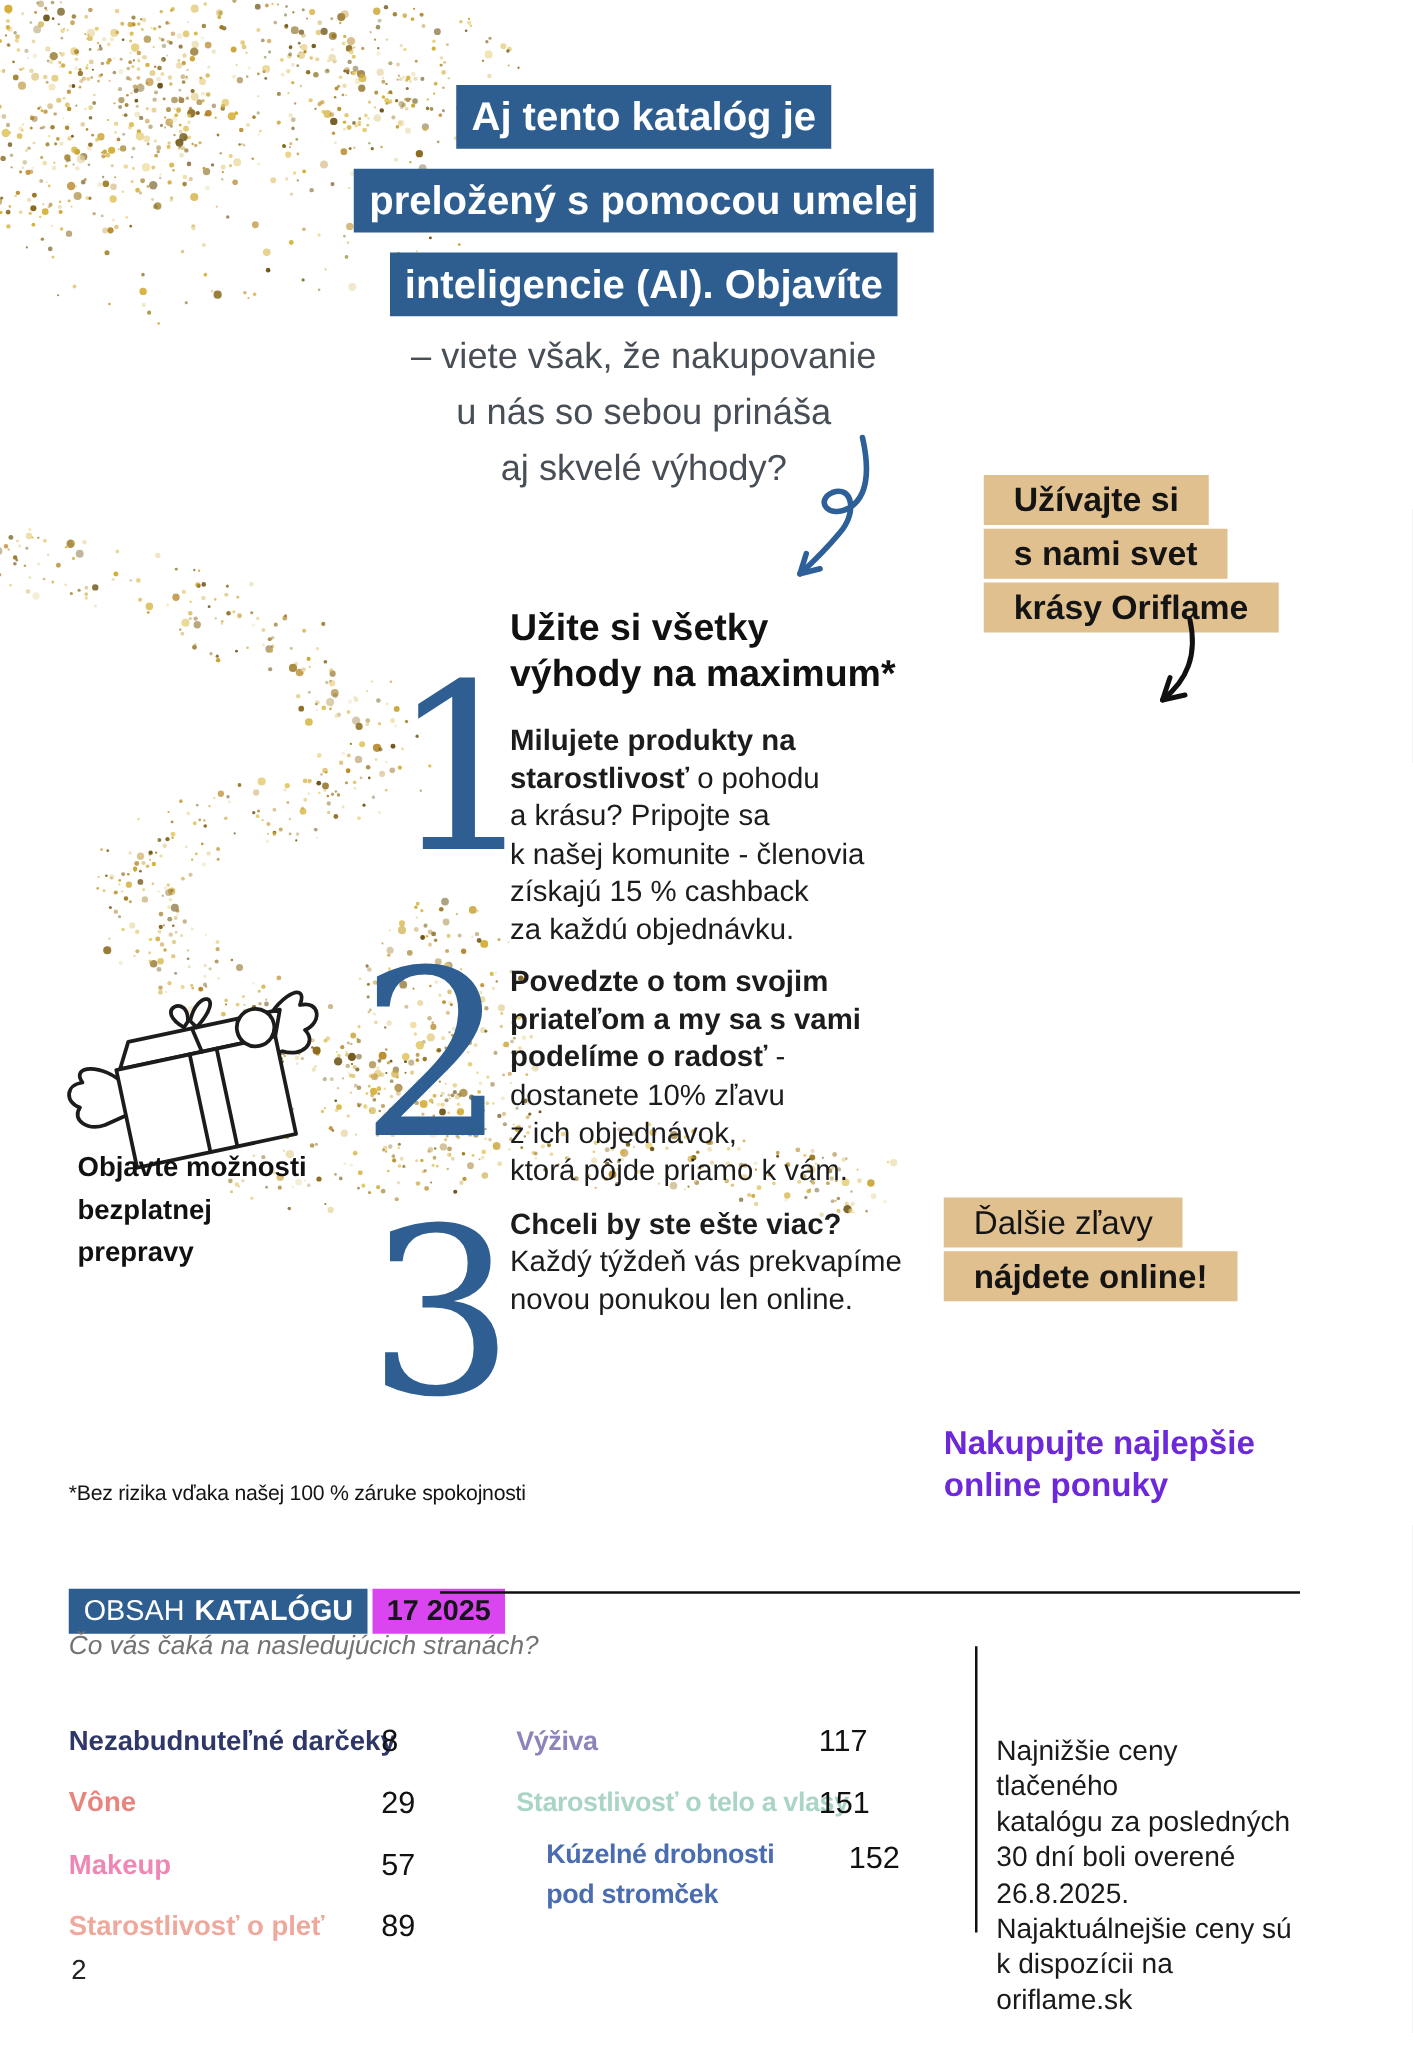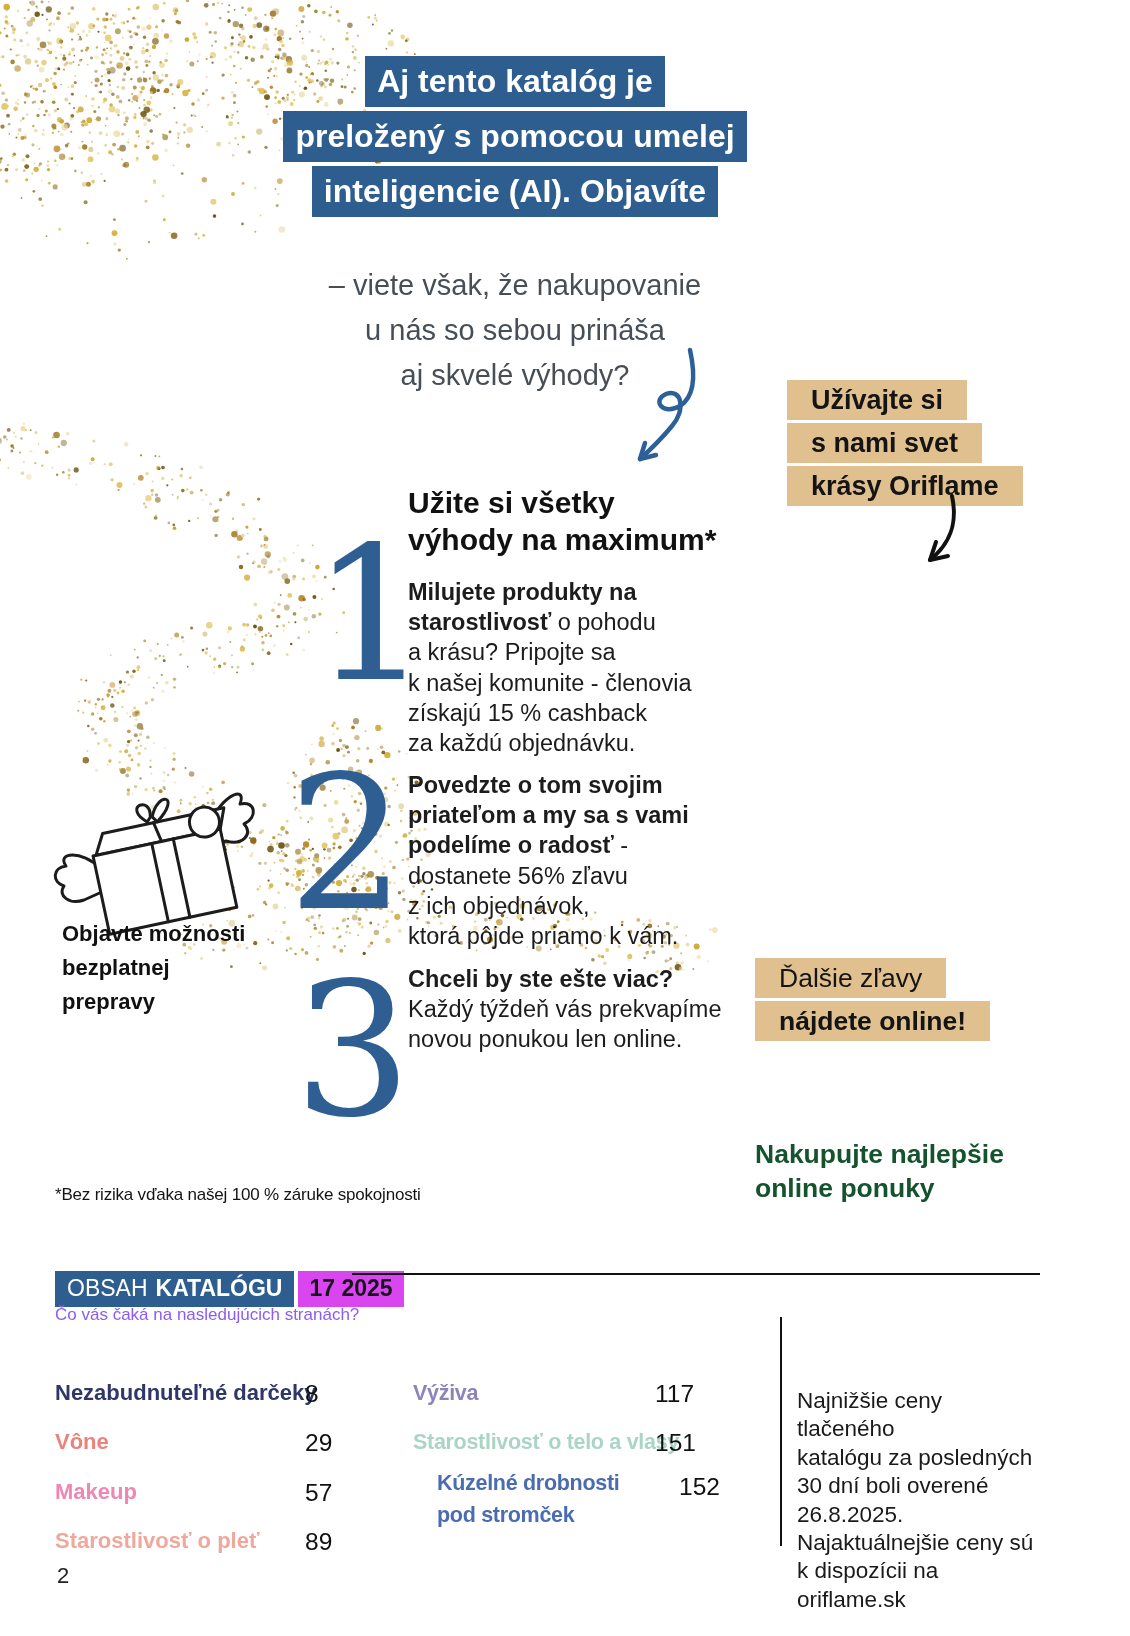--- a/index.html
+++ b/index.html
@@ -6,21 +6,21 @@
   .page{position:relative;width:1130px;height:1636px;margin:0 auto;background:#ffffff;
         font-family:"Liberation Sans",sans-serif;color:#1a1a1a;overflow:hidden;}
   .abs{position:absolute;}
   svg{display:block;}
   #glitter{position:absolute;left:0;top:0;z-index:0;}
   .z{z-index:2;}
   .b{font-weight:700;}
 
   
   .header-block{left:270px;top:52px;width:490px;text-align:center;}
-  .header-block .ln{display:table;margin:4px auto;background:#2e5e8f;color:#ffffff;
+  .header-block .ln{display:table;margin:16px auto;background:#2e5e8f;color:#ffffff;
         font-weight:700;font-size:32px;line-height:40px;padding:5px 12px 6px;}
 
   
   .subhead{left:270px;top:263px;width:490px;text-align:center;color:#474e56;
         font-size:29px;line-height:45px;}
 
   
   .hl .ln{display:table;background:#e1c08f;color:#141414;padding:4px 24px;margin-bottom:3px;}
   .enjoy{left:787px;top:380px;font-size:27px;line-height:32px;font-weight:700;}
   .discounts{left:755px;top:958px;font-size:26.5px;line-height:32px;}
@@ -31,30 +31,30 @@
   .num1{left:312px;top:523px;}
   .num2{left:288px;top:752px;}
   .num3{left:294px;top:958px;}
 
   .item-text{width:345px;font-size:23.5px;line-height:30.2px;color:#1c1c1c;}
   .item1{left:408px;top:577px;}
   .item2{left:408px;top:770px;}
   .item3{left:408px;top:964px;}
 
   .shipping-label{left:62px;top:917px;font-size:22px;line-height:34px;font-weight:700;color:#111;}
-  .shop-online{left:755px;top:1138px;font-size:26.5px;line-height:33.5px;font-weight:700;color:#14532d;}
+  .shop-online{left:755px;top:1138px;font-size:26.5px;line-height:33.5px;font-weight:700;color:#6d28d9;}
   .footnote{left:55px;top:1185px;font-size:17px;letter-spacing:-0.2px;color:#141414;}
 
   .badges{left:55px;top:1271px;display:flex;align-items:stretch;}
   .badge-blue{background:#2e5e8f;color:#fff;font-size:23px;padding:4px 12px 5px;}
   .badge-blue .bold-part{font-weight:700;margin-left:8px;}
   .badge-tan{background:#d946ef;color:#15151a;font-size:23px;font-weight:700;
         padding:4px 11px 5px;margin-left:4px;}
   .rule{left:352px;top:1273px;width:688px;height:2px;background:#101010;}
-  .question{left:55px;top:1305px;font-size:17px;color:#8b5cf6;}
+  .question{left:55px;top:1305px;font-size:21px;color:#737373;font-style:italic;}
 
   .toc{display:flex;flex-direction:column;}
   .toc-col1{left:55px;top:1368px;}
   .toc-col2{left:413px;top:1368px;}
   .toc-row{display:flex;align-items:center;min-height:49.5px;cursor:pointer;}
   .toc-col2 .toc-row:nth-child(3){align-items:flex-start;margin-left:24px;}
   .toc-col2 .toc-row:nth-child(3) .toc-page{padding-top:6px;}
   .toc-label{width:250px;font-weight:700;font-size:22px;line-height:32px;}
   .toc-col2 .toc-label{width:242px;font-size:21.5px;letter-spacing:-0.3px;}
   .toc-label .ln{white-space:nowrap;}
@@ -2073,21 +2073,21 @@
       <div class="ln"><span>k našej komunite - členovia</span></div>
       <div class="ln"><span>získajú 15 % cashback</span></div>
       <div class="ln"><span>za každú objednávku.</span></div>
     </div>
 
   <div class="abs z num num2">2</div>
   <div class="abs z item-text item2">
       <div class="ln"><span class="b">Povedzte o tom svojim</span></div>
       <div class="ln"><span class="b">priateľom a my sa s vami</span></div>
       <div class="ln"><span class="b">podelíme o radosť</span><span> -</span></div>
-      <div class="ln"><span>dostanete 56% zľavu</span></div>
+      <div class="ln"><span>dostanete 10% zľavu</span></div>
       <div class="ln"><span>z ich objednávok,</span></div>
       <div class="ln"><span>ktorá pôjde priamo k vám.</span></div>
     </div>
 
   <div class="abs z num num3">3</div>
   <div class="abs z item-text item3">
       <div class="ln"><span class="b">Chceli by ste ešte viac?</span></div>
       <div class="ln"><span>Každý týždeň vás prekvapíme</span></div>
       <div class="ln"><span>novou ponukou len online.</span></div>
     </div>

